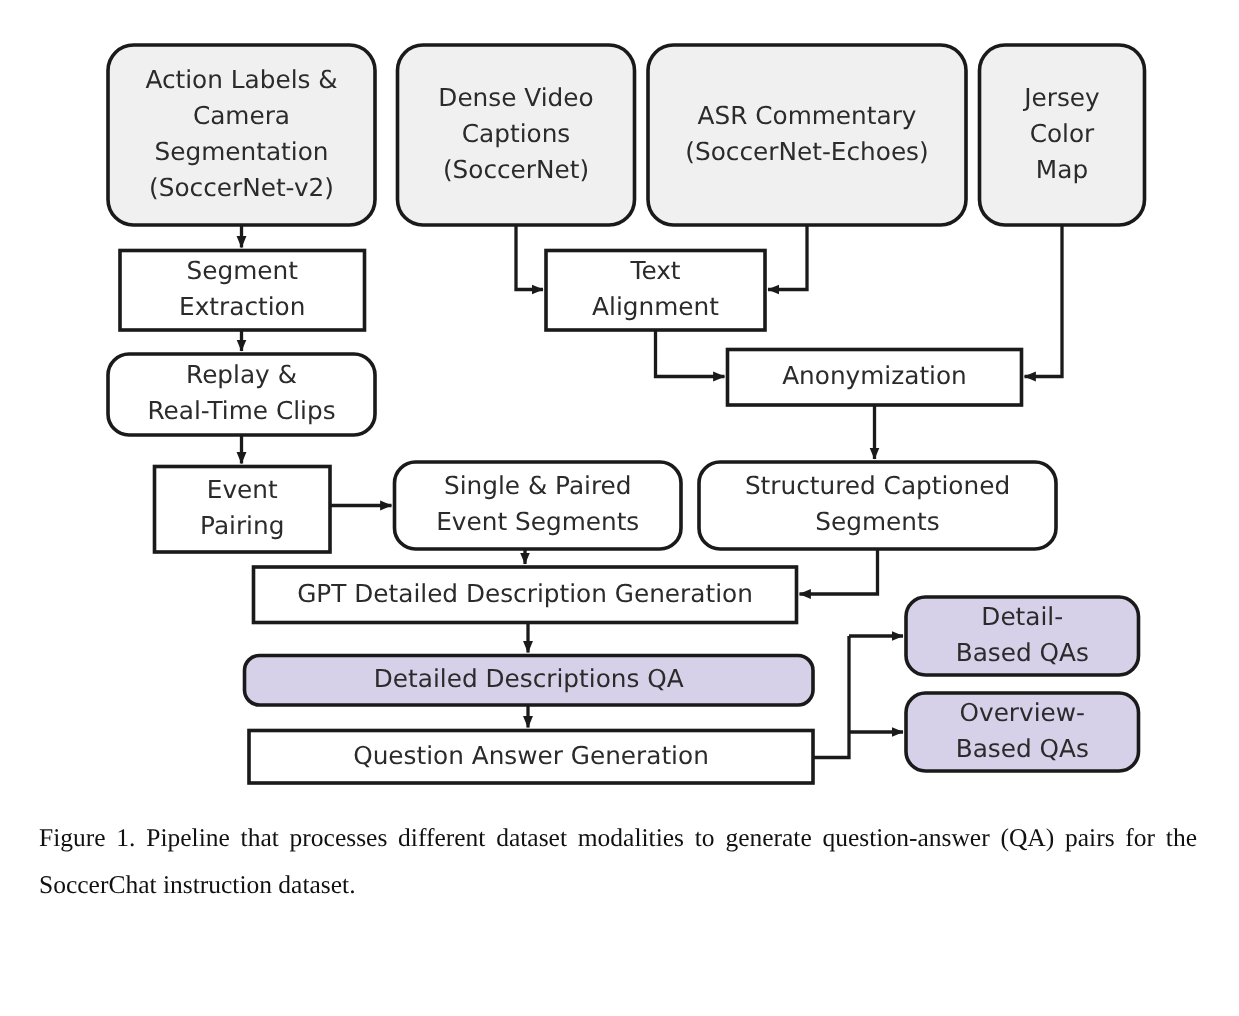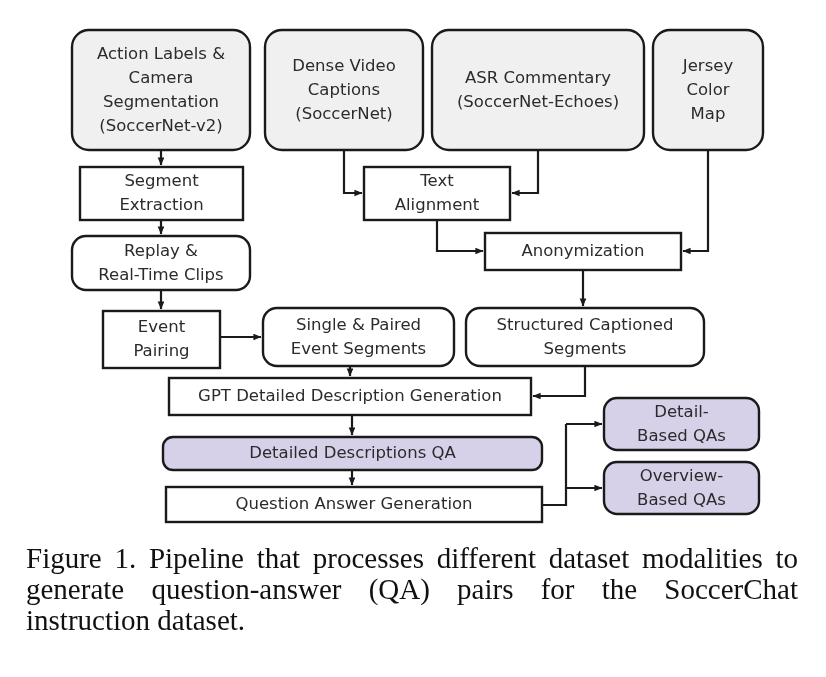--- a/index.html
+++ b/index.html
@@ -44,21 +44,21 @@
     fill: none;
     stroke-linecap: butt;
     stroke-linejoin: miter;
   }
   #caption {
     position: absolute;
     left: 26px;
     top: 543px;
     width: 772px;
     font-family: "Liberation Serif", serif;
-    font-size: 29px;
+    font-size: 17px;
     line-height: 31px;
     color: #111111;
     text-align: justify;
     text-justify: inter-word;
   }
 </style>
 </head>
 <body>
 
 <div id="page">

